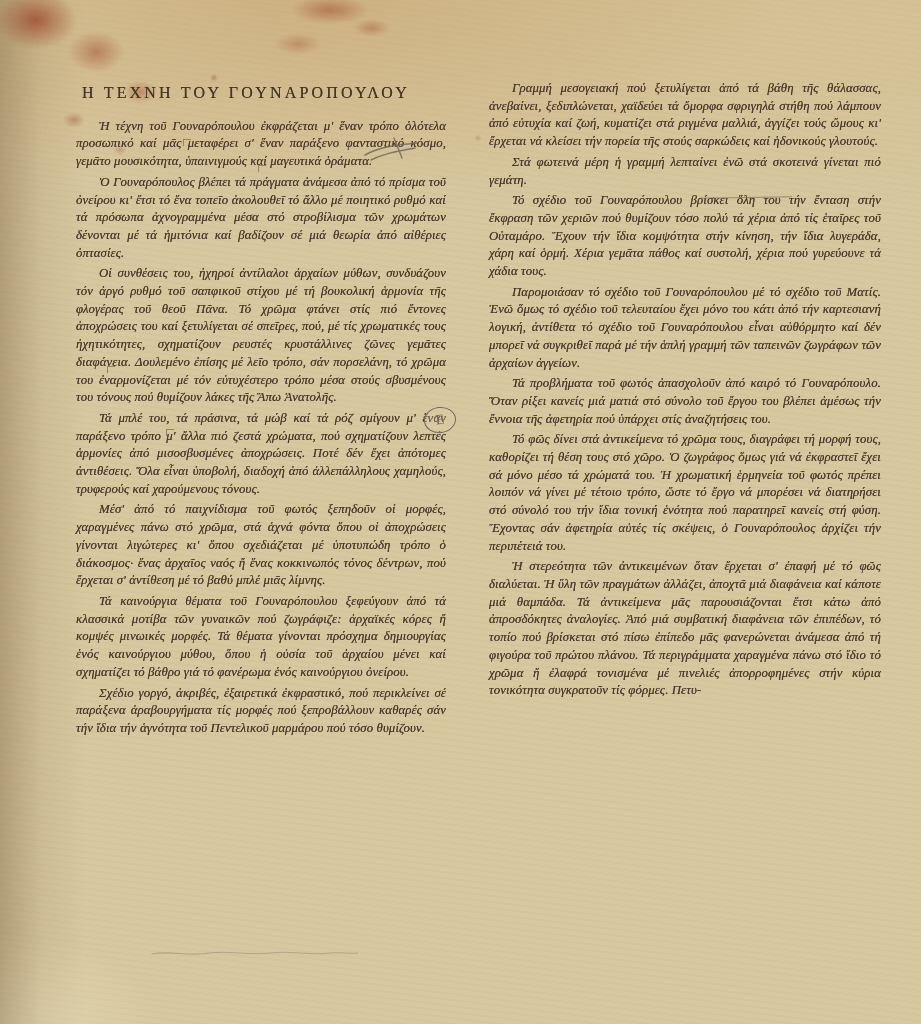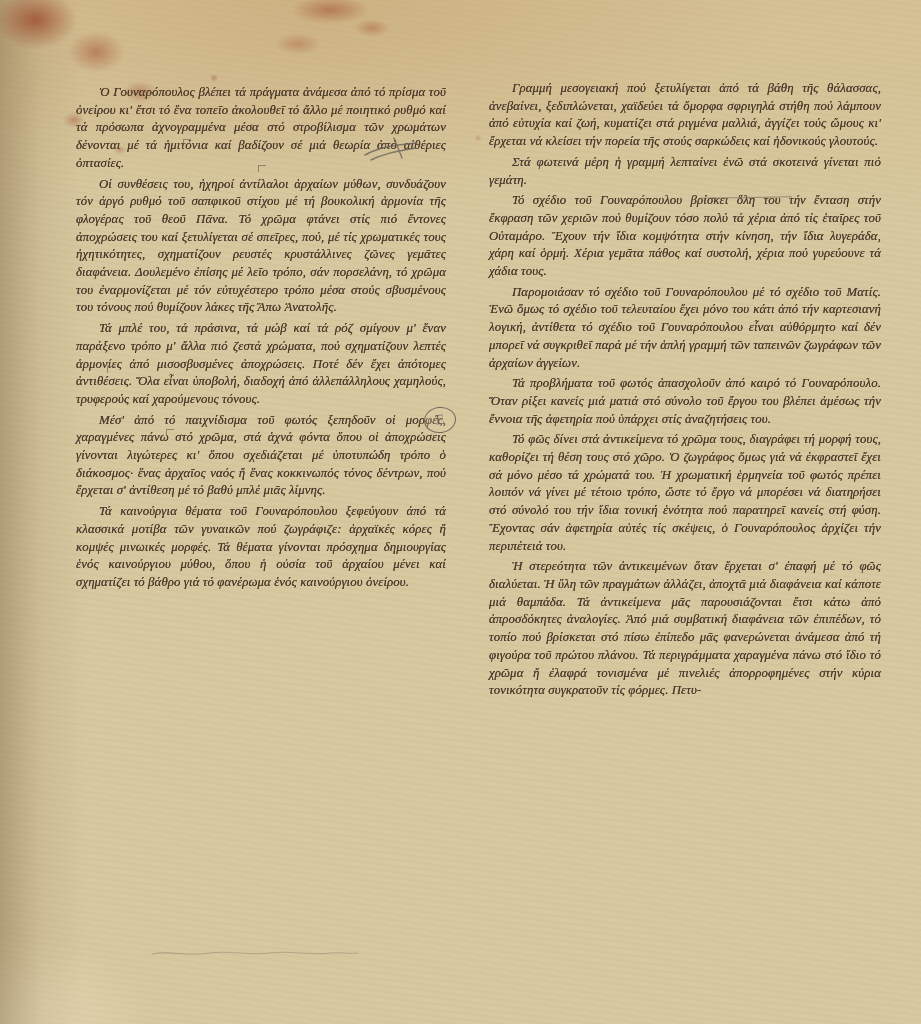--- a/index.html
+++ b/index.html
@@ -75,25 +75,28 @@
   .smudge{
     position:absolute;left:150px;top:948px;width:210px;height:10px;opacity:0.35;
   }
 </style>
 </head>
 <body>
 
 <div class="paper">
 
   <div class="col col-left">
+    <h1 class="doc-title">Η ΤΕΧΝΗ ΤΟΥ ΓΟΥΝΑΡΟΠΟΥΛΟΥ</h1>
+    <p>Ἡ τέχνη τοῦ Γουναρόπουλου ἐκφράζεται μ' ἕναν τρόπο ὁλότελα προσωπικό καί μᾶς μεταφέρει σ' ἕναν παράξενο φανταστικό κόσμο, γεμᾶτο μουσικότητα, ὑπαινιγμούς καί μαγευτικά ὁράματα.</p>
     <p>Ὁ Γουναρόπουλος βλέπει τά πράγματα ἀνάμεσα ἀπό τό πρίσμα τοῦ ὀνείρου κι' ἔτσι τό ἕνα τοπεῖο ἀκολουθεῖ τό ἄλλο μέ ποιητικό ρυθμό καί τά πρόσωπα ἀχνογραμμένα μέσα στό στροβίλισμα τῶν χρωμάτων δένονται μέ τά ἡμιτόνια καί βαδίζουν σέ μιά θεωρία ἀπό αἰθέριες ὀπτασίες.</p>
     <p>Οἱ συνθέσεις του, ἠχηροί ἀντίλαλοι ἀρχαίων μύθων, συνδυάζουν τόν ἀργό ρυθμό τοῦ σαπφικοῦ στίχου μέ τή βουκολική ἁρμονία τῆς φλογέρας τοῦ θεοῦ Πᾶνα. Τό χρῶμα φτάνει στίς πιό ἔντονες ἀποχρώσεις του καί ξετυλίγεται σέ σπεῖρες, πού, μέ τίς χρωματικές τους ἠχητικότητες, σχηματίζουν ρευστές κρυστάλλινες ζῶνες γεμᾶτες διαφάνεια. Δουλεμένο ἐπίσης μέ λεῖο τρόπο, σάν πορσελάνη, τό χρῶμα του ἐναρμονίζεται μέ τόν εὐτυχέστερο τρόπο μέσα στούς σβυσμένους του τόνους πού θυμίζουν λάκες τῆς Ἄπω Ἀνατολῆς.</p>
     <p>Τά μπλέ του, τά πράσινα, τά μώβ καί τά ρόζ σμίγουν μ' ἕναν παράξενο τρόπο μ' ἄλλα πιό ζεστά χρώματα, πού σχηματίζουν λεπτές ἁρμονίες ἀπό μισοσβυσμένες ἀποχρώσεις. Ποτέ δέν ἔχει ἀπότομες ἀντιθέσεις. Ὅλα εἶναι ὑποβολή, διαδοχή ἀπό ἀλλεπάλληλους χαμηλούς, τρυφερούς καί χαρούμενους τόνους.</p>
     <p>Μέσ' ἀπό τό παιχνίδισμα τοῦ φωτός ξεπηδοῦν οἱ μορφές, χαραγμένες πάνω στό χρῶμα, στά ἁχνά φόντα ὅπου οἱ ἀποχρώσεις γίνονται λιγώτερες κι' ὅπου σχεδιάζεται μέ ὑποτυπώδη τρόπο ὁ διάκοσμος· ἕνας ἀρχαῖος ναός ἤ ἕνας κοκκινωπός τόνος δέντρων, πού ἔρχεται σ' ἀντίθεση μέ τό βαθύ μπλέ μιᾶς λίμνης.</p>
     <p>Τά καινούργια θέματα τοῦ Γουναρόπουλου ξεφεύγουν ἀπό τά κλασσικά μοτίβα τῶν γυναικῶν πού ζωγράφιζε: ἀρχαϊκές κόρες ἤ κομψές μινωικές μορφές. Τά θέματα γίνονται πρόσχημα δημιουργίας ἑνός καινούργιου μύθου, ὅπου ἡ οὐσία τοῦ ἀρχαίου μένει καί σχηματίζει τό βάθρο γιά τό φανέρωμα ἑνός καινούργιου ὀνείρου.</p>
+    <p>Σχέδιο γοργό, ἀκριβές, ἐξαιρετικά ἐκφραστικό, πού περικλείνει σέ παράξενα ἀραβουργήματα τίς μορφές πού ξεπροβάλλουν καθαρές σάν τήν ἴδια τήν ἁγνότητα τοῦ Πεντελικοῦ μαρμάρου πού τόσο θυμίζουν.</p>
   </div>
 
   <div class="col col-right">
     <p>Γραμμή μεσογειακή πού ξετυλίγεται ἀπό τά βάθη τῆς θάλασσας, ἀνεβαίνει, ξεδιπλώνεται, χαϊδεύει τά ὄμορφα σφριγηλά στήθη πού λάμπουν ἀπό εὐτυχία καί ζωή, κυματίζει στά ριγμένα μαλλιά, ἀγγίζει τούς ὤμους κι' ἔρχεται νά κλείσει τήν πορεία τῆς στούς σαρκώδεις καί ἡδονικούς γλουτούς.</p>
     <p>Στά φωτεινά μέρη ἡ γραμμή λεπταίνει ἐνῶ στά σκοτεινά γίνεται πιό γεμάτη.</p>
     <p>Τό σχέδιο τοῦ Γουναρόπουλου βρίσκει ὅλη του τήν ἔνταση στήν ἔκφραση τῶν χεριῶν πού θυμίζουν τόσο πολύ τά χέρια ἀπό τίς ἑταῖρες τοῦ Οὐταμάρο. Ἔχουν τήν ἴδια κομψότητα στήν κίνηση, τήν ἴδια λυγεράδα, χάρη καί ὁρμή. Χέρια γεμᾶτα πάθος καί συστολή, χέρια πού γυρεύουνε τά χάδια τους.</p>
     <p>Παρομοιάσαν τό σχέδιο τοῦ Γουναρόπουλου μέ τό σχέδιο τοῦ Ματίς. Ἐνῶ ὅμως τό σχέδιο τοῦ τελευταίου ἔχει μόνο του κάτι ἀπό τήν καρτεσιανή λογική, ἀντίθετα τό σχέδιο τοῦ Γουναρόπουλου εἶναι αὐθόρμητο καί δέν μπορεῖ νά συγκριθεῖ παρά μέ τήν ἁπλή γραμμή τῶν ταπεινῶν ζωγράφων τῶν ἀρχαίων ἀγγείων.</p>
     <p>Τά προβλήματα τοῦ φωτός ἀπασχολοῦν ἀπό καιρό τό Γουναρόπουλο. Ὅταν ρίξει κανείς μιά ματιά στό σύνολο τοῦ ἔργου του βλέπει ἀμέσως τήν ἔννοια τῆς ἀφετηρία πού ὑπάρχει στίς ἀναζητήσεις του.</p>
     <p>Τό φῶς δίνει στά ἀντικείμενα τό χρῶμα τους, διαγράφει τή μορφή τους, καθορίζει τή θέση τους στό χῶρο. Ὁ ζωγράφος ὅμως γιά νά ἐκφραστεῖ ἔχει σά μόνο μέσο τά χρώματά του. Ἡ χρωματική ἑρμηνεία τοῦ φωτός πρέπει λοιπόν νά γίνει μέ τέτοιο τρόπο, ὥστε τό ἔργο νά μπορέσει νά διατηρήσει στό σύνολό του τήν ἴδια τονική ἑνότητα πού παρατηρεῖ κανείς στή φύση. Ἔχοντας σάν ἀφετηρία αὐτές τίς σκέψεις, ὁ Γουναρόπουλος ἀρχίζει τήν περιπέτειά του.</p>
     <p>Ἡ στερεότητα τῶν ἀντικειμένων ὅταν ἔρχεται σ' ἐπαφή μέ τό φῶς διαλύεται. Ἡ ὕλη τῶν πραγμάτων ἀλλάζει, ἀποχτᾶ μιά διαφάνεια καί κάποτε μιά θαμπάδα. Τά ἀντικείμενα μᾶς παρουσιάζονται ἔτσι κάτω ἀπό ἀπροσδόκητες ἀναλογίες. Ἀπό μιά συμβατική διαφάνεια τῶν ἐπιπέδων, τό τοπίο πού βρίσκεται στό πίσω ἐπίπεδο μᾶς φανερώνεται ἀνάμεσα ἀπό τή φιγούρα τοῦ πρώτου πλάνου. Τά περιγράμματα χαραγμένα πάνω στό ἴδιο τό χρῶμα ἤ ἐλαφρά τονισμένα μέ πινελιές ἀπορροφημένες στήν κύρια τονικότητα συγκρατοῦν τίς φόρμες. Πετυ-</p>

